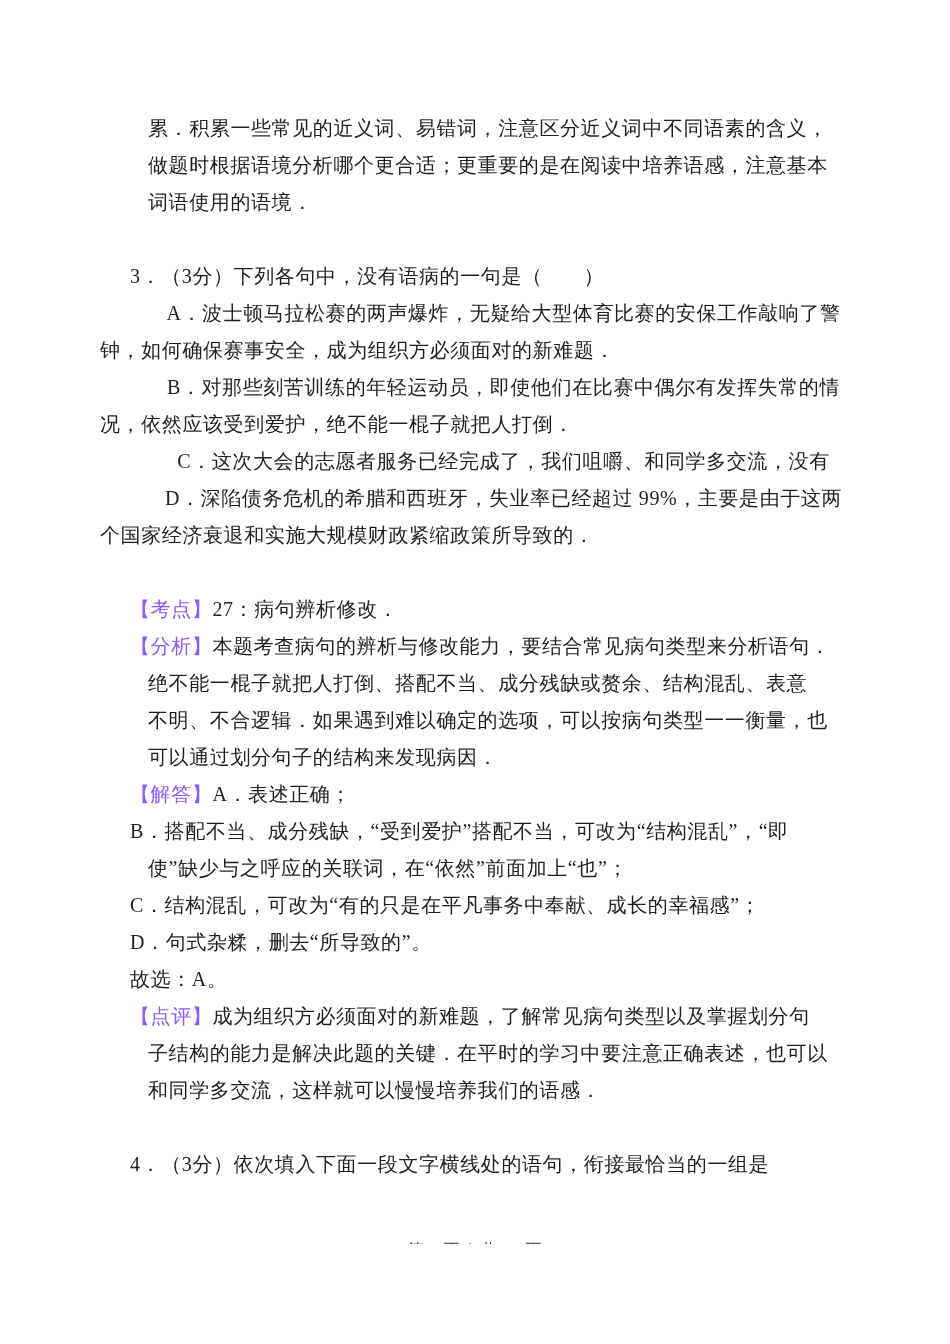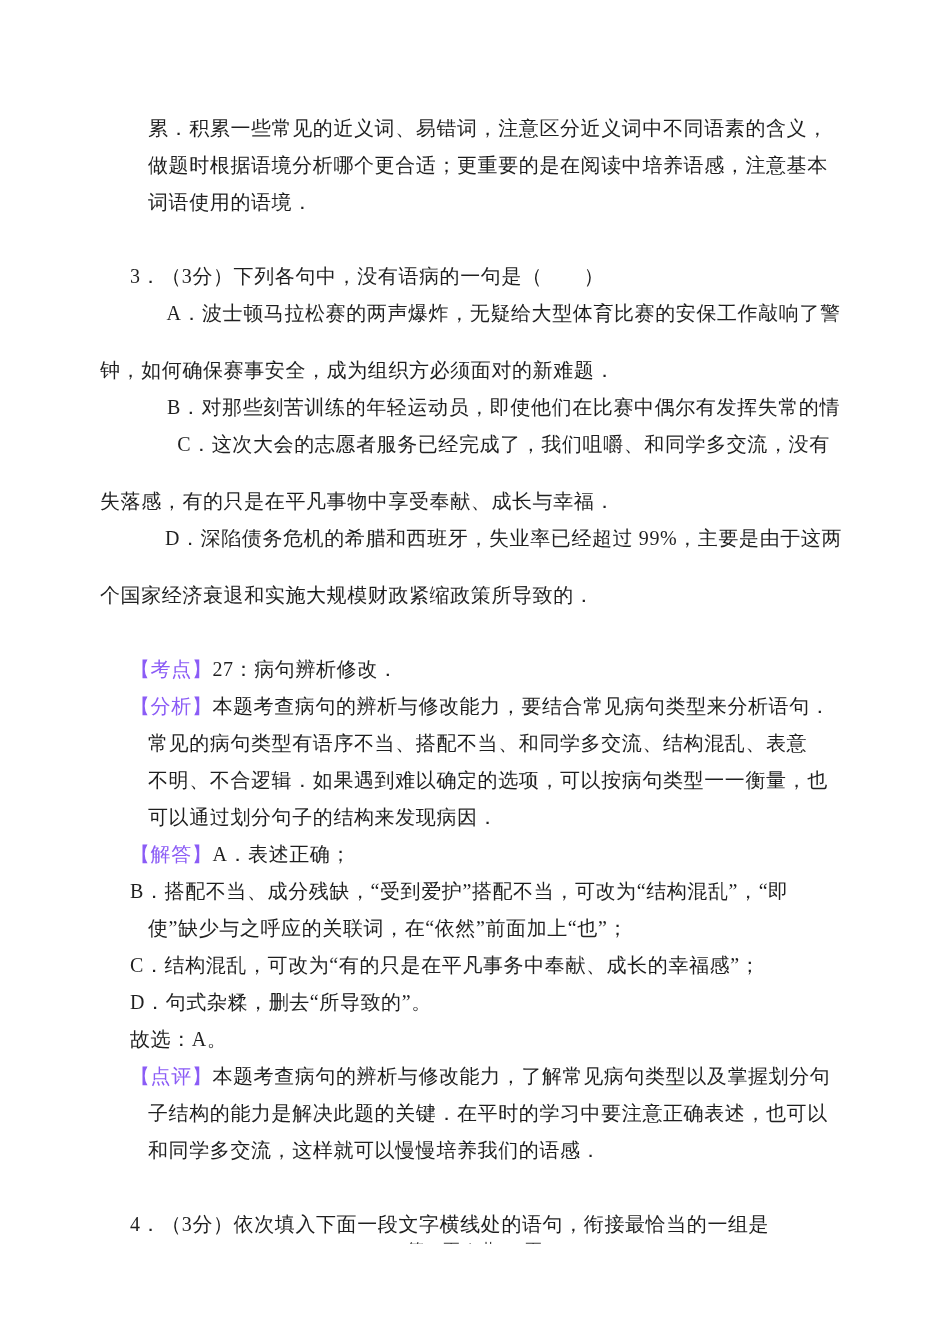--- a/index.html
+++ b/index.html
@@ -23,21 +23,21 @@
     right: 100px;
   }
   .line {
     height: 37px;
     line-height: 37px;
     font-size: 20px;
     letter-spacing: 0.6px;
     white-space: nowrap;
   }
   .line.blank { height: 37px; }
-  .ind0 { padding-left: 0; margin-top: 20px; }
+  .ind0 { padding-left: 0; }
   .ind1 { padding-left: 30px; }   
   .ind2 { padding-left: 48px; }   
   .ind3 { padding-left: 57px; text-align: center; }   
   .label {
     color: #8b5cf6;
   }
   .footer {
     position: absolute;
     top: 1240px;
     left: 0;
@@ -60,37 +60,37 @@
 
   <div class="doc-body">
       <div class="line ind2"><span class="text">累．积累一些常见的近义词、易错词，注意区分近义词中不同语素的含义，</span></div>
       <div class="line ind2"><span class="text">做题时根据语境分析哪个更合适；更重要的是在阅读中培养语感，注意基本</span></div>
       <div class="line ind2"><span class="text">词语使用的语境．</span></div>
       <div class="line blank"><span class="text"></span></div>
       <div class="line ind1"><span class="text">3．（3分）下列各句中，没有语病的一句是（　　）</span></div>
       <div class="line ind3"><span class="text">A．波士顿马拉松赛的两声爆炸，无疑给大型体育比赛的安保工作敲响了警</span></div>
       <div class="line ind0"><span class="text">钟，如何确保赛事安全，成为组织方必须面对的新难题．</span></div>
       <div class="line ind3"><span class="text">B．对那些刻苦训练的年轻运动员，即使他们在比赛中偶尔有发挥失常的情</span></div>
+      <div class="line ind0"><span class="text">况，依然应该受到爱护，绝不能一棍子就把人打倒．</span></div>
       <div class="line ind3"><span class="text">C．这次大会的志愿者服务已经完成了，我们咀嚼、和同学多交流，没有</span></div>
-      <div class="line ind0"><span class="text">失落感，有的只是在平凡事物中享受奉献、成长与幸福．</span></div>
       <div class="line ind3"><span class="text">D．深陷债务危机的希腊和西班牙，失业率已经超过 99%，主要是由于这两</span></div>
       <div class="line ind0"><span class="text">个国家经济衰退和实施大规模财政紧缩政策所导致的．</span></div>
       <div class="line blank"><span class="text"></span></div>
       <div class="line ind1"><span class="label">【考点】</span><span class="text">27：病句辨析修改．</span></div>
       <div class="line ind1"><span class="label">【分析】</span><span class="text">本题考查病句的辨析与修改能力，要结合常见病句类型来分析语句．</span></div>
-      <div class="line ind2"><span class="text">常见的病句类型有语序不当、搭配不当、和同学多交流、结构混乱、表意</span></div>
+      <div class="line ind2"><span class="text">绝不能一棍子就把人打倒、搭配不当、成分残缺或赘余、结构混乱、表意</span></div>
       <div class="line ind2"><span class="text">不明、不合逻辑．如果遇到难以确定的选项，可以按病句类型一一衡量，也</span></div>
       <div class="line ind2"><span class="text">可以通过划分句子的结构来发现病因．</span></div>
       <div class="line ind1"><span class="label">【解答】</span><span class="text">A．表述正确；</span></div>
       <div class="line ind1"><span class="text">B．搭配不当、成分残缺，“受到爱护”搭配不当，可改为“结构混乱”，“即</span></div>
       <div class="line ind2"><span class="text">使”缺少与之呼应的关联词，在“依然”前面加上“也”；</span></div>
       <div class="line ind1"><span class="text">C．结构混乱，可改为“有的只是在平凡事务中奉献、成长的幸福感”；</span></div>
       <div class="line ind1"><span class="text">D．句式杂糅，删去“所导致的”。</span></div>
       <div class="line ind1"><span class="text">故选：A。</span></div>
-      <div class="line ind1"><span class="label">【点评】</span><span class="text">本题考查病句的辨析与修改能力，了解常见病句类型以及掌握划分句</span></div>
+      <div class="line ind1"><span class="label">【点评】</span><span class="text">成为组织方必须面对的新难题，了解常见病句类型以及掌握划分句</span></div>
       <div class="line ind2"><span class="text">子结构的能力是解决此题的关键．在平时的学习中要注意正确表述，也可以</span></div>
       <div class="line ind2"><span class="text">和同学多交流，这样就可以慢慢培养我们的语感．</span></div>
       <div class="line blank"><span class="text"></span></div>
       <div class="line ind1"><span class="text">4．（3分）依次填入下面一段文字横线处的语句，衔接最恰当的一组是</span></div>
     </div>
 
   <div class="footer">
     <span>第 3 页</span><span class="sep">|</span><span>共 24 页</span>
   </div>
 

